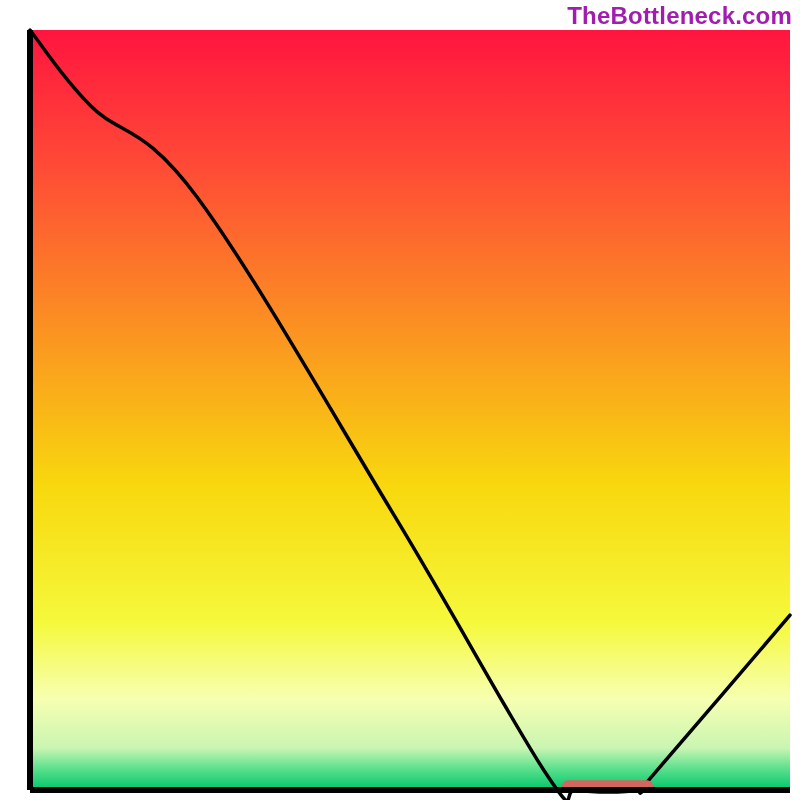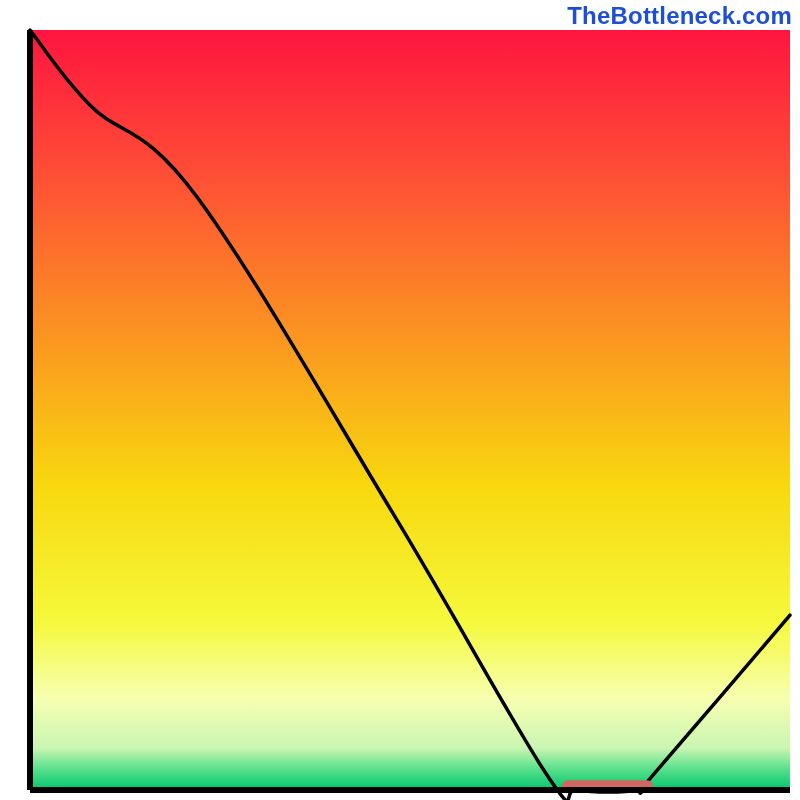--- a/index.html
+++ b/index.html
@@ -14,21 +14,21 @@
     position: relative;
     width: 800px;
     height: 800px;
   }
   .watermark {
     position: absolute;
     top: 2px;
     right: 8px;
     font-size: 24px;
     font-weight: 600;
-    color: #1d4ed8;
+    color: #a21caf;
     letter-spacing: 0.2px;
     z-index: 10;
   }
   svg.chart {
     position: absolute;
     top: 0;
     left: 0;
   }
 </style>
 </head>

